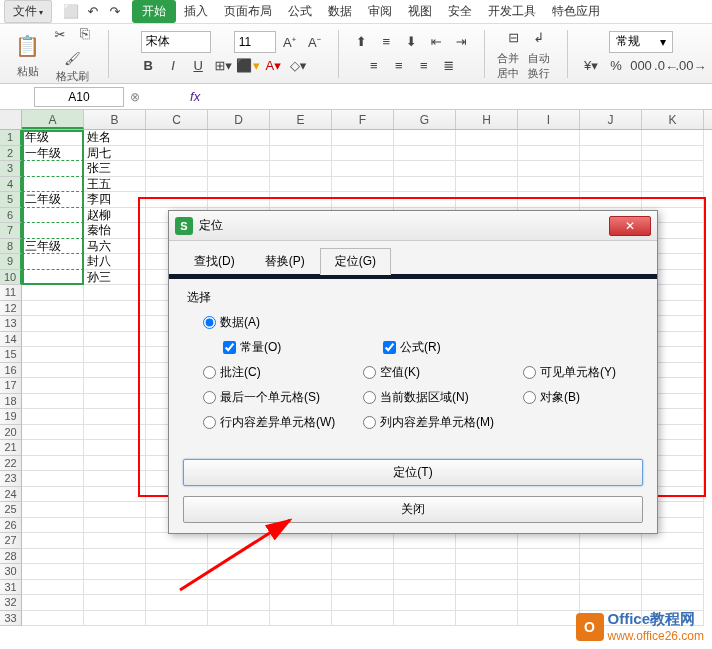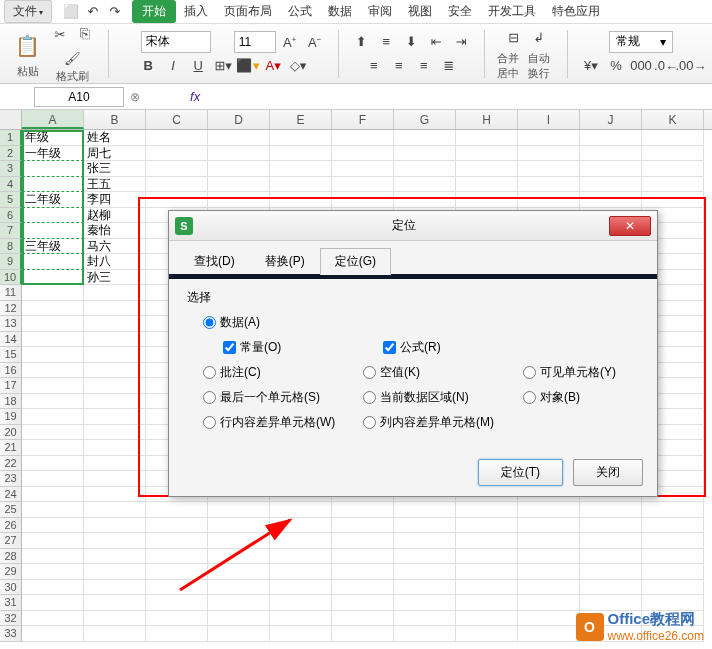--- a/index.html
+++ b/index.html
@@ -40,38 +40,38 @@
     .row-h.sel { background: #d8e8d8; border-right: 2px solid #2e9e4a; }
     .cell { width: 62px; border-right: 1px solid #e0e0e0; border-bottom: 1px solid #e0e0e0; font-size: 12px; padding: 0 3px; line-height: 15px; overflow: hidden; white-space: nowrap; }
     .sel-range { position: absolute; border: 2px solid #2e9e4a; pointer-events: none; }
     .dash-bottom { border-bottom: 1px dashed #2e9e4a; }
     
     .red-box { position: absolute; left: 138px; top: 197px; width: 568px; height: 300px; border: 2px solid #f00; pointer-events: none; }
     
     .dialog { position: absolute; left: 168px; top: 210px; width: 490px; background: #f4f4f4; border: 1px solid #888; box-shadow: 2px 2px 8px rgba(0,0,0,0.3); }
     .dlg-title { height: 30px; background: linear-gradient(#fafafa,#e8e8e8); border-bottom: 1px solid #ccc; display: flex; align-items: center; padding: 0 6px; }
     .dlg-icon { width: 18px; height: 18px; background: #2e9e4a; border-radius: 3px; display: flex; align-items: center; justify-content: center; color: #fff; font-size: 11px; font-weight: bold; margin-right: 6px; }
-    .dlg-title-text { font-size: 12px; flex: 1; text-align: center; }
+    .dlg-title-text { font-size: 12px; flex: 1; }
     .dlg-close { width: 42px; height: 20px; background: linear-gradient(#e77,#c33); border: 1px solid #a22; border-radius: 2px; color: #fff; display: flex; align-items: center; justify-content: center; font-size: 12px; cursor: pointer; }
     
     .tabs { display: flex; background: #f4f4f4; padding: 6px 10px 0; border-bottom: 5px solid #0f172a; }
     .tab { padding: 4px 14px; border: 1px solid transparent; font-size: 12px; cursor: pointer; position: relative; top: 1px; }
     .tab.active { background: #f4f4f4; border: 1px solid #bbb; border-bottom: 1px solid #f4f4f4; }
     
     .dlg-body { padding: 10px 18px; }
     .section-label { font-size: 12px; margin-bottom: 8px; }
     .opt-row { display: flex; align-items: center; margin-bottom: 8px; padding-left: 16px; gap: 10px; }
     .radio, .checkbox { display: flex; align-items: center; gap: 4px; font-size: 12px; cursor: pointer; }
     .radio input, .checkbox input { cursor: pointer; }
     .indent { padding-left: 36px; }
     .type-label { font-size: 12px; margin-right: 14px; }
     .col3 { width: 150px; }
     .col3b { width: 100px; }
     
-    .dlg-buttons { display: flex; justify-content: flex-end; gap: 10px; padding: 10px 14px; }
+    .dlg-buttons { display: flex; justify-content: flex-end; gap: 10px; padding: 10px 14px; flex-direction: column; }
     .btn { padding: 4px 22px; border: 1px solid #999; background: linear-gradient(#fdfdfd,#e8e8e8); font-size: 12px; cursor: pointer; border-radius: 2px; }
     .btn.primary { border: 1px solid #6aa0d8; box-shadow: 0 0 2px #6aa0d8; }
     
     .arrow-svg { position: absolute; left: 150px; top: 500px; pointer-events: none; }
     
     .watermark { position: absolute; right: 8px; bottom: 6px; display: flex; align-items: center; gap: 4px; }
     .wm-icon { width: 28px; height: 28px; background: #e67817; border-radius: 4px; display: flex; align-items: center; justify-content: center; color: #fff; font-size: 14px; font-weight: bold; }
     .wm-text { display: flex; flex-direction: column; font-size: 12px; }
     .wm-line1 { color: #3b6fb5; font-weight: bold; font-size: 15px; }
     .wm-line2 { color: #e67817; font-size: 12px; }
@@ -594,34 +594,20 @@
         <div class="cell"></div>
         <div class="cell"></div>
         <div class="cell"></div>
         <div class="cell"></div>
         <div class="cell"></div>
         <div class="cell"></div>
         <div class="cell"></div>
         <div class="cell"></div>
       </div>
       <div class="row">
-        <div class="row-h">29</div>
-        <div class="cell"></div>
-        <div class="cell"></div>
-        <div class="cell"></div>
-        <div class="cell"></div>
-        <div class="cell"></div>
-        <div class="cell"></div>
-        <div class="cell"></div>
-        <div class="cell"></div>
-        <div class="cell"></div>
-        <div class="cell"></div>
-        <div class="cell"></div>
-      </div>
-      <div class="row">
         <div class="row-h">30</div>
         <div class="cell"></div>
         <div class="cell"></div>
         <div class="cell"></div>
         <div class="cell"></div>
         <div class="cell"></div>
         <div class="cell"></div>
         <div class="cell"></div>
         <div class="cell"></div>
         <div class="cell"></div>

